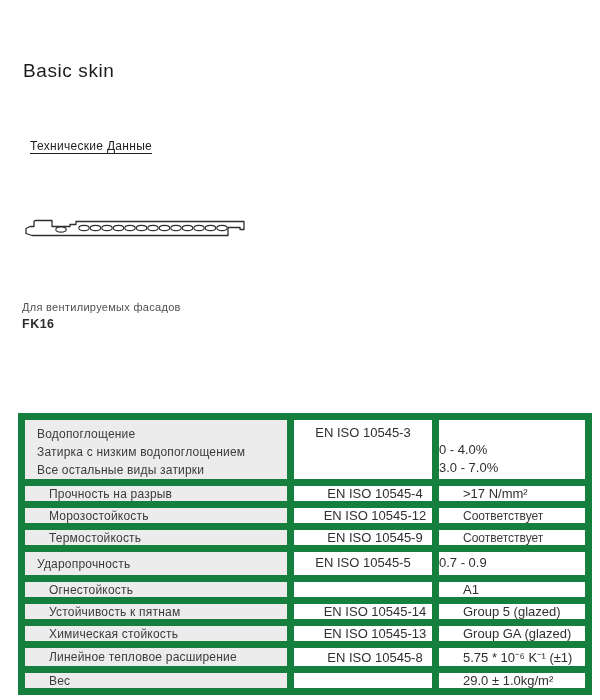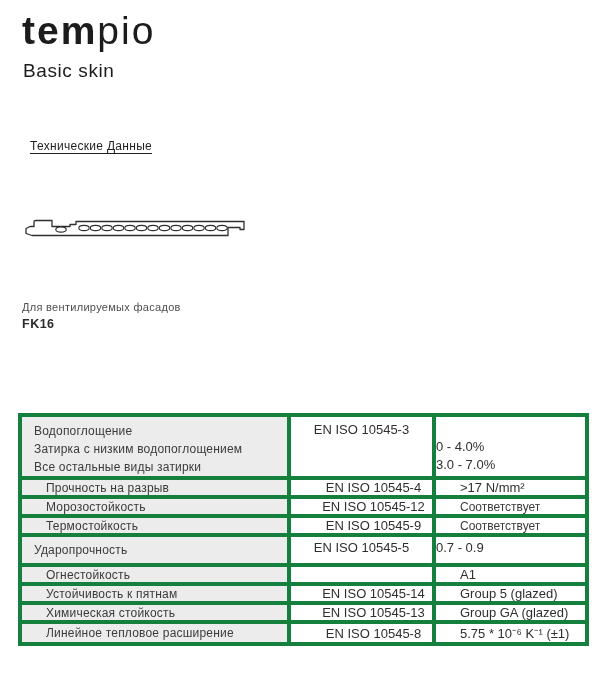--- a/index.html
+++ b/index.html
@@ -50,21 +50,21 @@
   }
 
   
   table.tech {
     position: absolute; left: 18px; top: 413px;
     width: 567px;
     border-collapse: collapse;
     table-layout: fixed;
   }
   table.tech td {
-    border: 4px solid #15803d;
+    border: 7px solid #15803d;
     vertical-align: middle;
     overflow: hidden;
   }
   td.c1 {
     background: #ececec;
     font-size: 12px; color: #3b3b3b;
     padding-left: 12px;
     text-align: left;
     letter-spacing: 0.2px;
   }
@@ -80,23 +80,20 @@
   tr.r-multi td.c1 { padding-top: 5px; }
   tr.r-multi td.c2 { padding-top: 5px; border-radius: 10px; }
   tr.r-multi td.c3 { padding-top: 3px; }
   tr.r-multi .ln { display: block; height: 18px; line-height: 18px; white-space: nowrap; }
 </style>
 </head>
 <body>
 
 <div class="page">
 
-  <div class="logo">
-    <span class="lb">tem</span><span class="ll">pio</span>
-  </div>
 
   <div class="product-name">Basic skin</div>
 
   <div class="section-heading">Технические Данные</div>
 
   <div class="profile-drawing">
     <svg viewBox="0 0 226 24" xmlns="http://www.w3.org/2000/svg">
       <path d="M8,10 L12,10 L12,5 Q12,4 14,4 L30,4 L30,10 L48,10 L48,8 L54,8 L54,5 L218,5 L222,5 L222,13 L218,13 L218,11 L206,11 L206,19 L10,19 L4,17 L4,12 Z" fill="#ffffff" stroke="#2e2e2e" stroke-width="1.3" stroke-linejoin="round"></path>
       <ellipse cx="39" cy="13" rx="5.2" ry="2.6" fill="#fff" stroke="#2e2e2e" stroke-width="1.1"></ellipse>
       <ellipse cx="62" cy="11.5" rx="5.2" ry="2.6" fill="#fff" stroke="#2e2e2e" stroke-width="1.1"></ellipse>
@@ -171,16 +168,21 @@
       <tr class="r-std">
         <td class="c1">Химическая стойкость</td>
         <td class="c2">EN ISO 10545-13</td>
         <td class="c3">Group GA (glazed)</td>
       </tr>
       <tr class="r-std">
         <td class="c1">Линейное тепловое расширение</td>
         <td class="c2">EN ISO 10545-8</td>
         <td class="c3">5.75 * 10⁻⁶ K⁻¹ (±1)</td>
       </tr>
+      <tr class="r-std">
+        <td class="c1">Вес</td>
+        <td class="c2"></td>
+        <td class="c3">29.0 ± 1.0kg/m²</td>
+      </tr>
     </tbody>
   </table>
 
 </div>
 
 </body></html>

